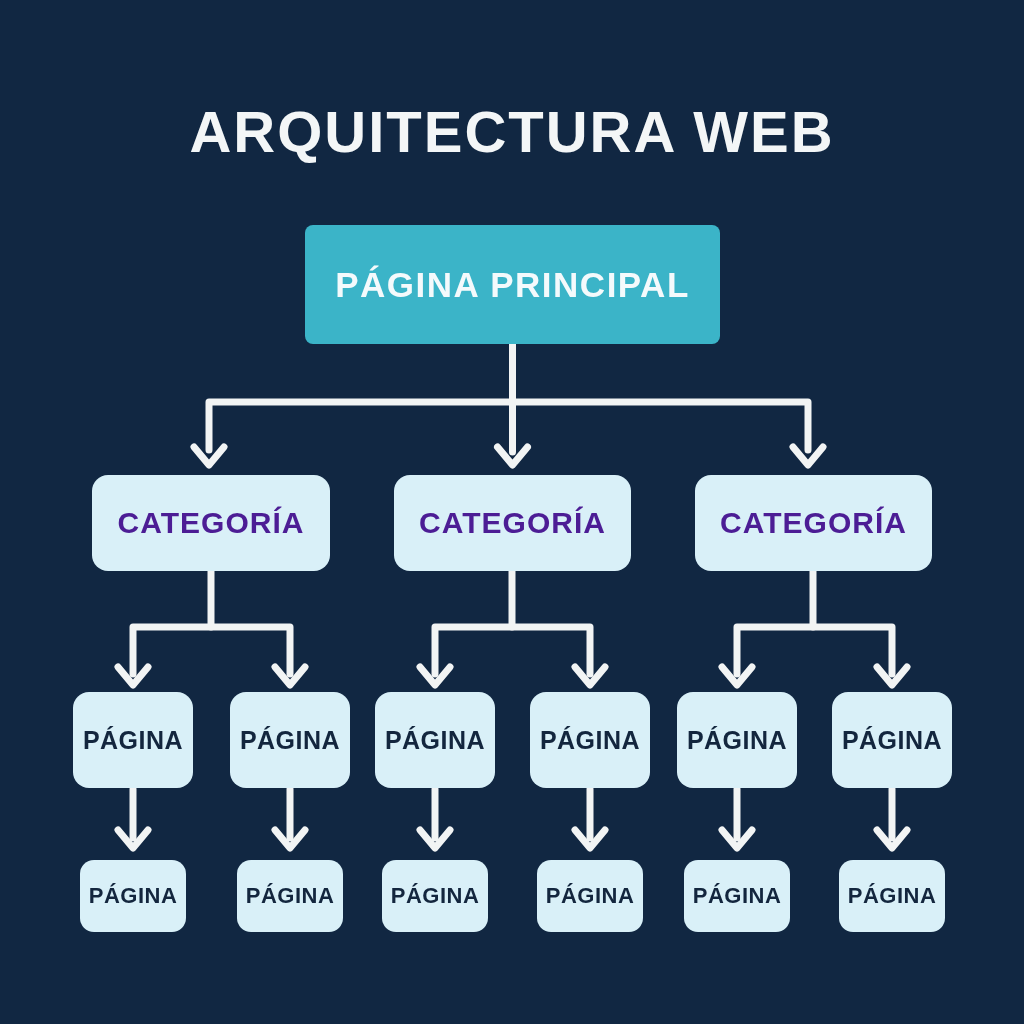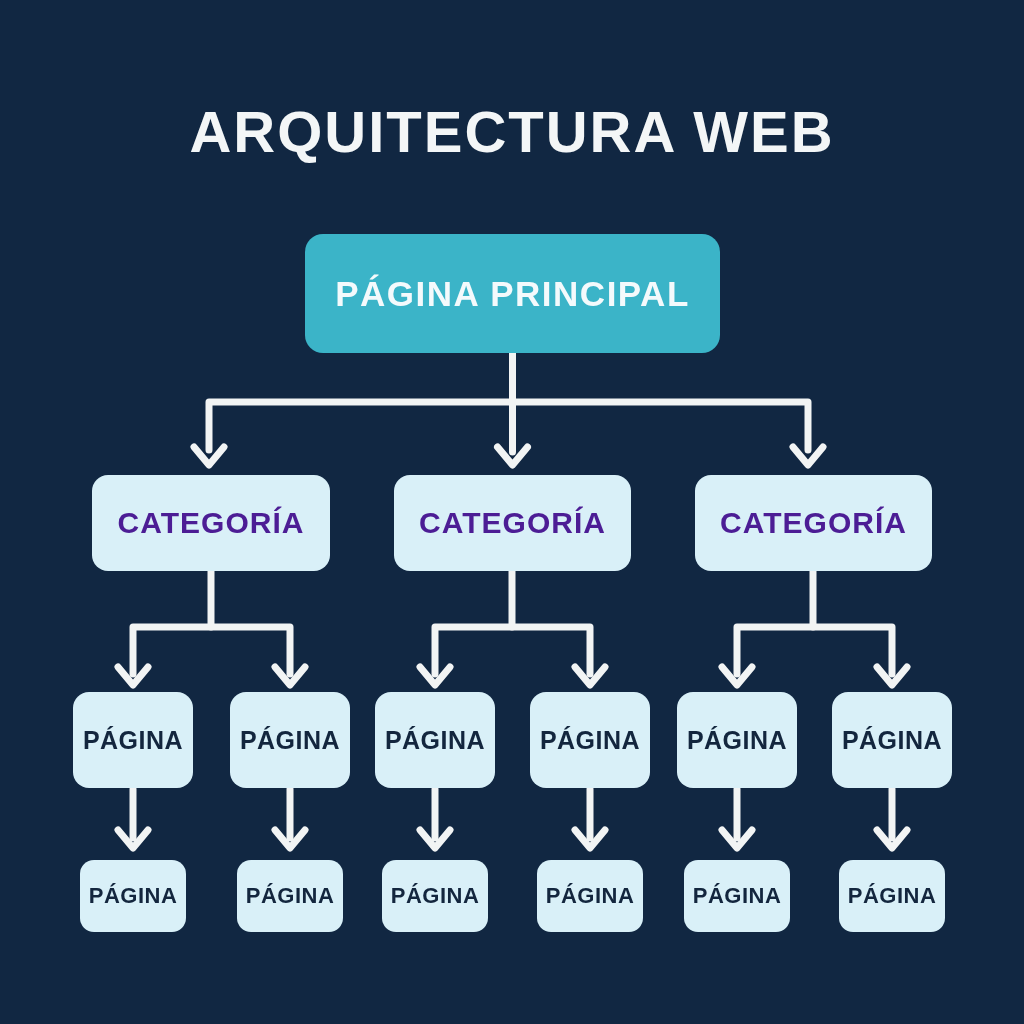--- a/index.html
+++ b/index.html
@@ -32,25 +32,24 @@
     align-items: center;
     justify-content: center;
     box-sizing: border-box;
     font-weight: 800;
     text-align: center;
   }
   .box-root {
     left: 305px; top: 225px;
     width: 415px; height: 119px;
     background: #3bb4c8;
-    border-radius: 18px;
+    border-radius: 8px;
     color: #f4fafc;
     font-size: 35px;
     letter-spacing: 1.5px;
-    margin-top: 9px;
   }
   .box-category {
     top: 475px;
     height: 96px;
     background: #d9f0f8;
     border-radius: 16px;
     color: #4c1d95;
     font-size: 30px;
     letter-spacing: 1px;
   }

